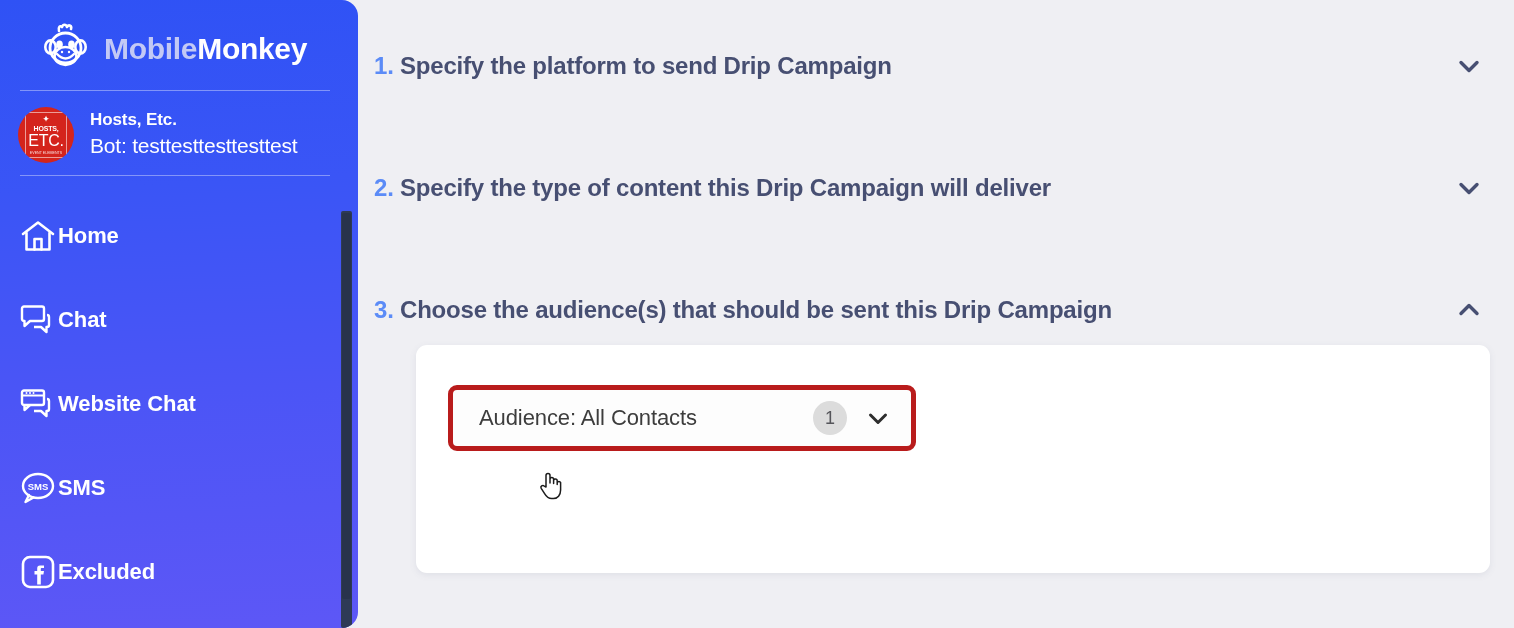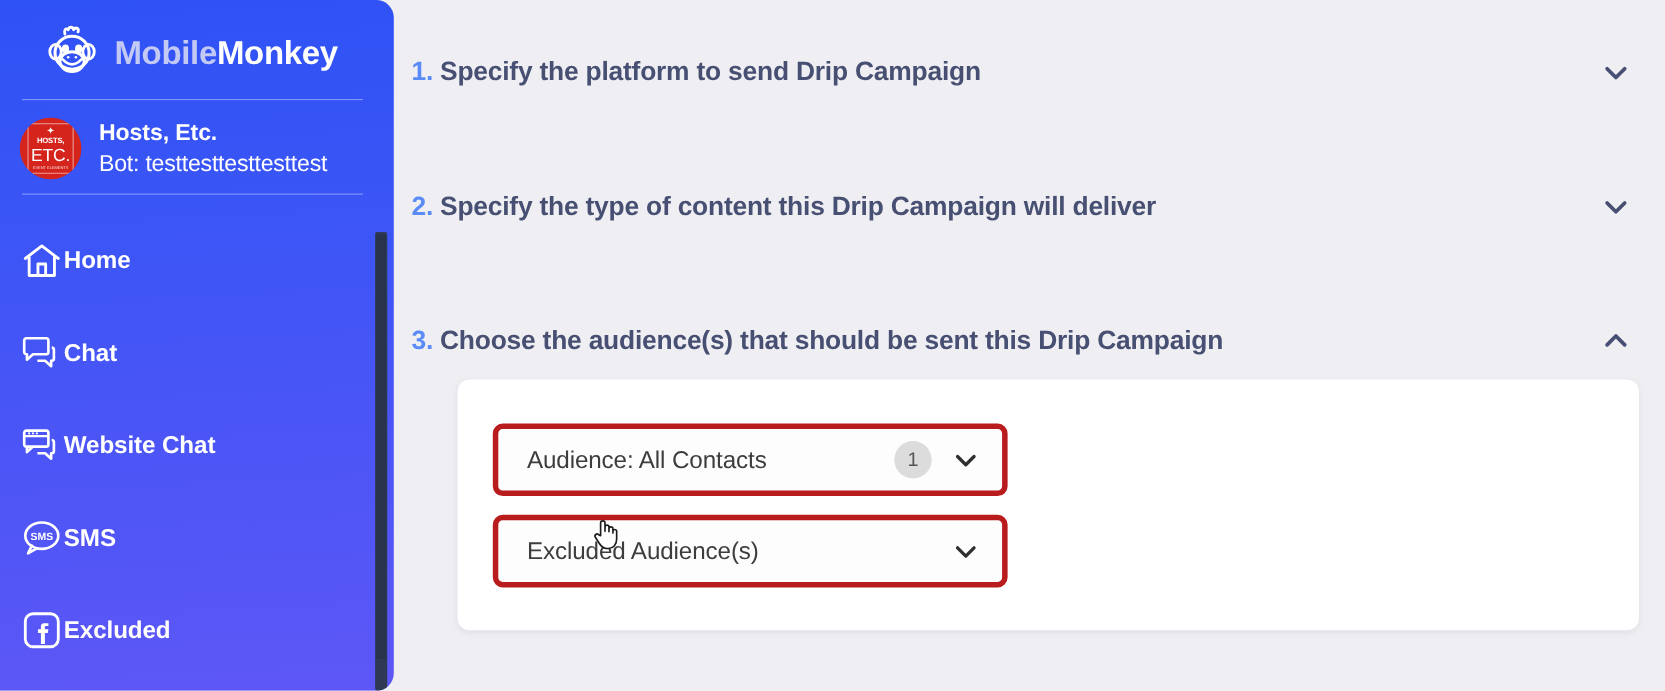--- a/index.html
+++ b/index.html
@@ -83,21 +83,21 @@
     left: 7px; top: 5px; right: 7px; bottom: 5px;
     border: 1px solid rgba(255,255,255,0.55);
     border-radius: 3px;
   }
   .avatar .av-burst { font-size: 9px; color: #fff; line-height: 1; margin-bottom: 1px; }
   .avatar .av-l1 { font-size: 7px; font-weight: bold; color: #fff; line-height: 1.1; letter-spacing: -0.2px; }
   .avatar .av-l2 { font-size: 16px; font-weight: normal; color: #fff; line-height: 1.1; letter-spacing: -0.2px; }
   .avatar .av-l3 { font-size: 3.6px; color: rgba(255,255,255,0.85); line-height: 1.3; margin-top: 1px; }
 
   .account-text { color: #fff; }
-  .account-name { font-size: 21px; font-weight: bold; line-height: 1.35; letter-spacing: -0.1px; }
+  .account-name { font-size: 17px; font-weight: bold; line-height: 1.35; letter-spacing: -0.1px; }
   .account-bot  { font-size: 21px; font-weight: 400; line-height: 1.35; letter-spacing: -0.2px; }
 
   .side-divider2 {
     height: 1px;
     background: rgba(255,255,255,0.38);
     margin: 12px 28px 0 20px;
   }
 
   .nav-list { margin-top: 18px; }
 
@@ -399,28 +399,20 @@
       <div class="dropdown" id="dd-audience">
         <span class="dd-label">Audience: All Contacts</span>
         <span class="dd-badge">1</span>
         <span class="dd-chev">
           <svg viewBox="0 0 26 26" width="26" height="26" fill="none">
             <path d="M5.5 10 L13 17.5 L20.5 10" stroke="#2e2e2e" stroke-width="3" stroke-linecap="round" stroke-linejoin="round"></path>
           </svg>
         </span>
       </div>
 
-      <div class="dropdown" id="dd-excluded">
-        <span class="dd-label">Excluded Audience(s)</span>
-        <span class="dd-chev">
-          <svg viewBox="0 0 26 26" width="26" height="26" fill="none">
-            <path d="M5.5 10 L13 17.5 L20.5 10" stroke="#2e2e2e" stroke-width="3" stroke-linecap="round" stroke-linejoin="round"></path>
-          </svg>
-        </span>
-      </div>
 
     </div>
   </div>
 
   <span id="hand-cursor">
     <svg viewBox="0 0 26 30" width="26" height="30" fill="none">
       <path d="M8 17 V5.5 A2 2 0 0 1 12 5.5 V13 V9.2 A1.8 1.8 0 0 1 15.6 9.2 V13.4 V10.8 A1.8 1.8 0 0 1 19.2 10.8 V14.6 V12.6 A1.8 1.8 0 0 1 22.6 12.6 V20 C22.6 25 19.6 28.6 15.4 28.6 H13.6 C10 28.6 8.4 26.6 6.6 23.6 L3.2 18.4 A1.9 1.9 0 0 1 6.2 16.1 Z" fill="#ffffff" stroke="#1c1c1c" stroke-width="1.5" stroke-linejoin="round"></path>
     </svg>
   </span>
 

